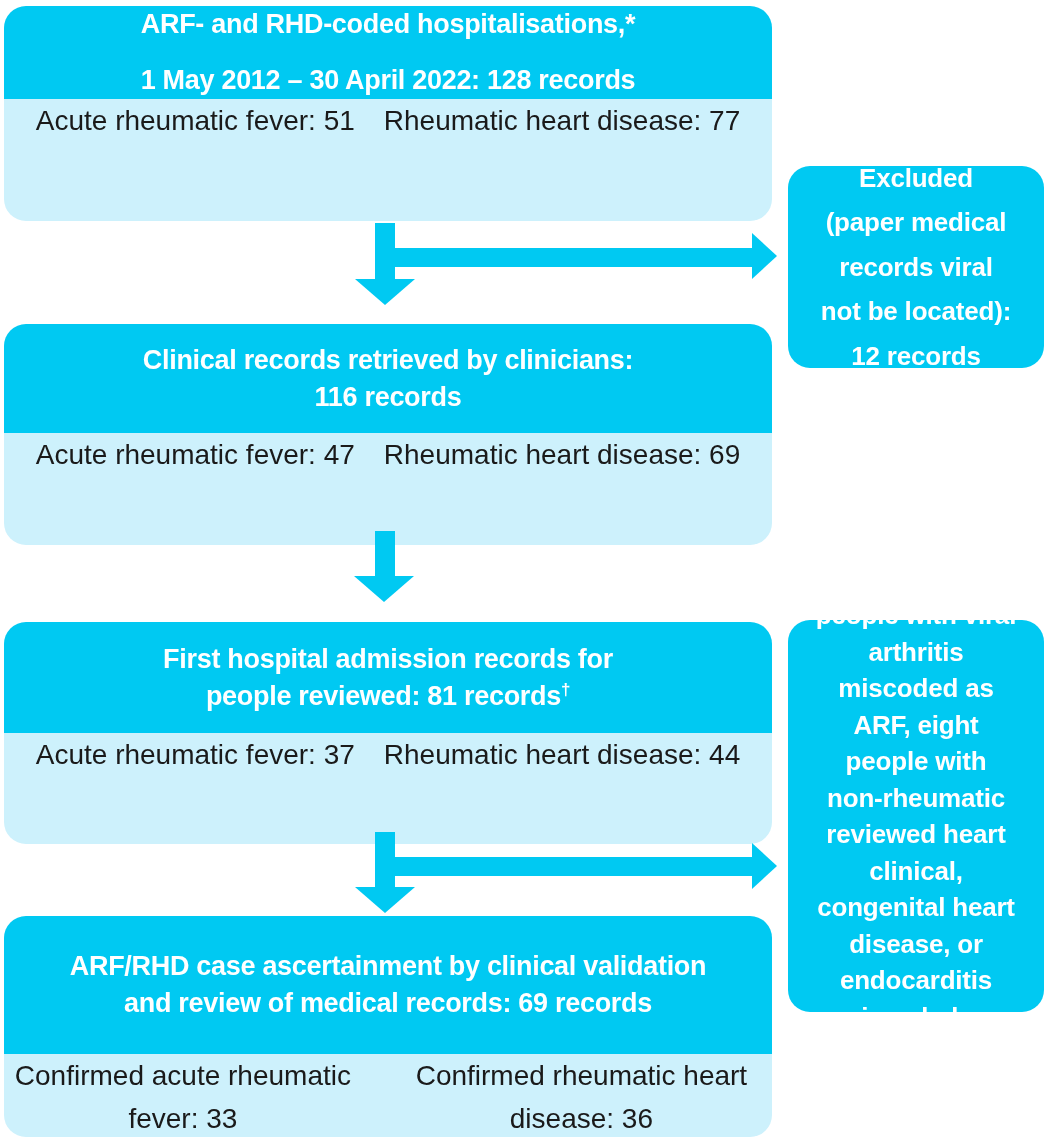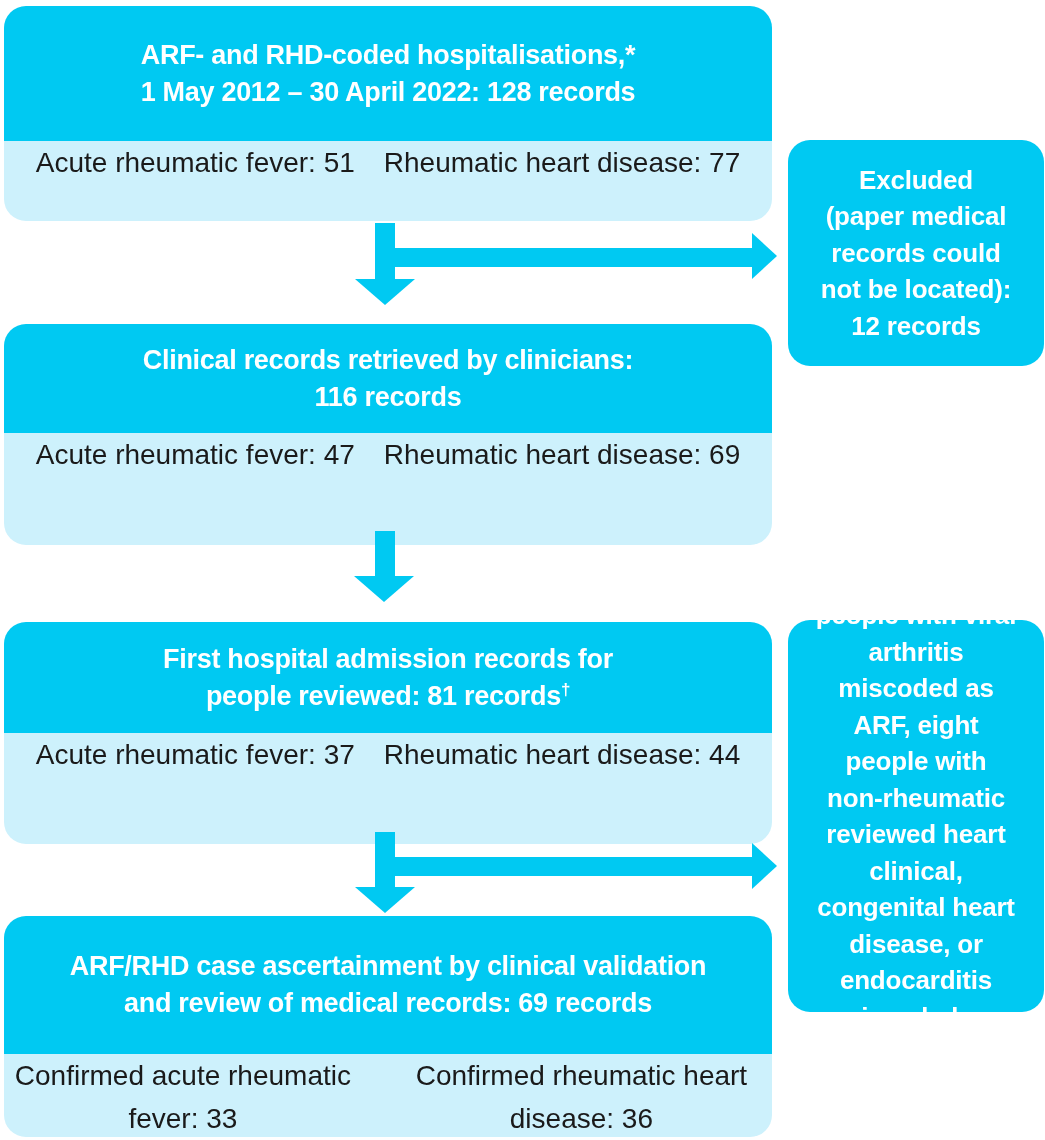--- a/index.html
+++ b/index.html
@@ -34,21 +34,21 @@
     background:#CDF1FC;
     color:#1A1A1A;
     font-size:28px;
     line-height:43px;
     display:flex; flex-direction:row; justify-content:center;
     text-align:center;
     flex:1;
     gap:29px;
   }
   .box1 { top:6px;   height:215px; }
-  .box1 .hdr { height:135px; }
+  .box1 .hdr { height:93px;justify-content:space-between; }
   .box2 { top:324px; height:221px; }
   .box2 .hdr { height:109px; }
   .box3 { top:607px; height:222px;margin-top:15px; }
   .box3 .hdr { height:111px; }
   .box4 { top:916px; height:221px; }
   .box4 .hdr { height:138px; }
   sup.dagger { font-size:17px; vertical-align:super; line-height:0; }
 
   
   .sidebox {
@@ -57,21 +57,21 @@
     background:#00C9F2;
     border-radius:22px;
     color:#ffffff;
     font-weight:bold;
     font-size:26px;
     line-height:36.5px;
     letter-spacing:-0.2px;
     display:flex; flex-direction:column; justify-content:center;
     text-align:center;
   }
-  .sidebox1 { top:140px; height:226px; }
+  .sidebox1 { top:166px; height:202px;gap:8px; }
   .sidebox2 { top:620px; height:392px; }
 
   
   .shaft { position:absolute; background:#00C9F2; }
   .head-down {
     position:absolute; width:0; height:0;
     border-left:30px solid transparent;
     border-right:30px solid transparent;
     border-top:26px solid #00C9F2;
   }
@@ -99,21 +99,21 @@
   </div>
 
   <div class="shaft" style="left:375px; top:223px; width:20px; height:57px;"></div>
   <div class="head-down" style="left:355px; top:279px;"></div>
   <div class="shaft" style="left:375px; top:248px; width:377px; height:19px;"></div>
   <div class="head-right" style="left:752px; top:233px;"></div>
 
   <div class="sidebox sidebox1">
     <div>Excluded</div>
     <div>(paper medical</div>
-    <div>records could</div>
+    <div>records viral</div>
     <div>not be located):</div>
     <div>12 records</div>
   </div>
 
   <div class="flowbox box2">
     <div class="hdr">
       <div>Clinical records retrieved by clinicians:</div>
       <div>116 records</div>
     </div>
     <div class="bdy">

